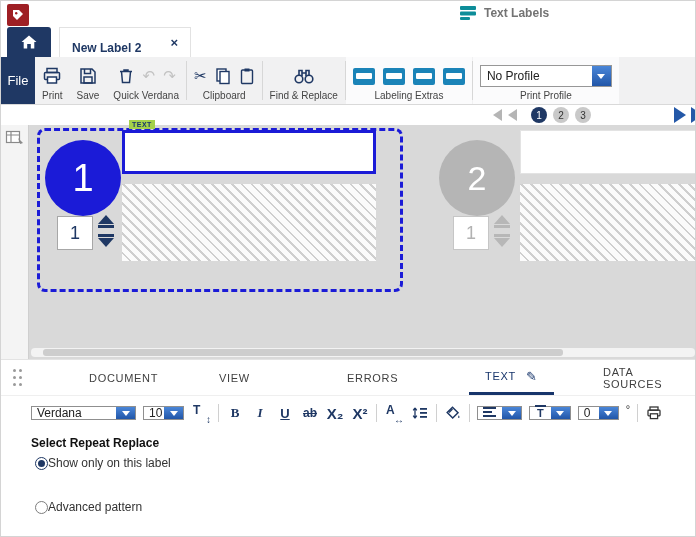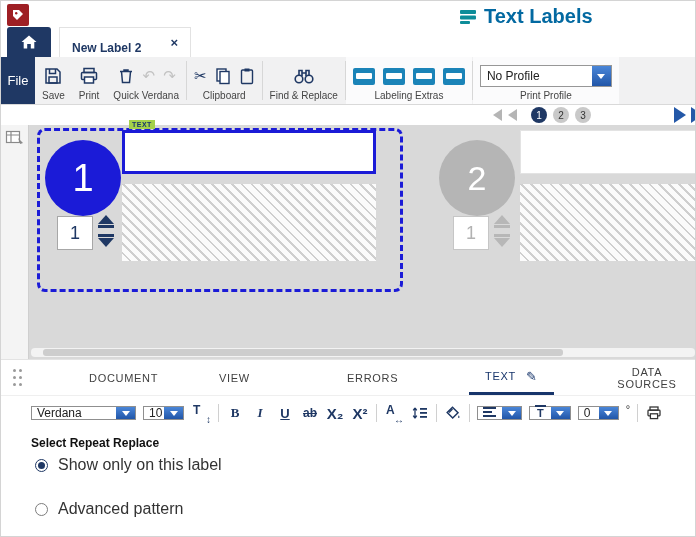--- a/index.html
+++ b/index.html
@@ -3,21 +3,21 @@
 <meta charset="utf-8">
 <style>
   * { margin:0; padding:0; box-sizing:border-box; }
   body { font-family:"Liberation Sans", sans-serif; background:#ffffff; }
   .screen { position:relative; width:696px; height:537px; background:#fff; overflow:hidden; border:1px solid #d4d4d4; }
 
   
   .titlebar { position:absolute; left:0; top:0; width:100%; height:28px; background:#fff; }
   .app-icon { position:absolute; left:6px; top:3px; width:22px; height:22px; background:#9e1f24; border-radius:2px; display:flex; align-items:center; justify-content:center; }
   .title-group { position:absolute; left:458px; top:4px; display:flex; align-items:center; gap:7px; }
-  .title-text { color:#0369a1; font-size:20px; font-weight:bold; }
+  .title-text { color:#737373; font-size:12px; font-weight:bold; }
 
   
   .tabbar { position:absolute; left:0; top:26px; width:100%; height:30px; background:#fff; }
   .home-btn { position:absolute; left:6px; top:0; width:44px; height:30px; background:#1f3864; border-radius:3px 3px 0 0; display:flex; align-items:center; justify-content:center; cursor:pointer; }
   .doc-tab { position:absolute; left:58px; top:0; width:132px; height:30px; background:#fff; border:1px solid #e2e2e2; border-bottom:none; display:flex; align-items:center; padding:0 12px; gap:12px; cursor:pointer; }
   .doc-tab .dlabel { color:#1f3864; font-weight:bold; font-size:12px; flex:1;margin-top:10px; }
   .tab-close { color:#1f3864; font-weight:bold; font-size:13px; line-height:1; cursor:pointer; }
 
   
   .ribbon { position:absolute; left:0; top:56px; width:100%; height:48px; background:#f1f1f2; border-bottom:1px solid #d9d9d9; display:flex; align-items:stretch; }
@@ -71,21 +71,21 @@
   .arr-up { width:0; height:0; border-left:8px solid transparent; border-right:8px solid transparent; border-bottom:9px solid var(--c,#1f3864); }
   .arr-dn { width:0; height:0; border-left:8px solid transparent; border-right:8px solid transparent; border-top:9px solid var(--c,#1f3864); }
   .arr-bar { width:16px; height:3px; background:var(--c,#1f3864); margin:1px 0; }
   .navy-arrows { --c:#1f3864; }
   .gray-arrows { --c:#b7b7b7; }
   .hscroll { position:absolute; left:30px; right:2px; bottom:2px; height:9px; background:#f3f3f3; border-radius:4px; }
   .hthumb { position:absolute; left:12px; top:1px; width:520px; height:7px; background:#cdcdcd; border-radius:3px; cursor:grab; }
 
   
   .panel { position:absolute; left:0; top:358px; width:100%; height:179px; background:#fff; border-top:1px solid #e3e3e3; }
-  .ptabs { position:absolute; left:0; top:0; width:100%; height:36px; border-bottom:1px solid #efefef;text-align:center; }
+  .ptabs { position:absolute; left:0; top:0; width:100%; height:36px; border-bottom:1px solid #efefef; }
   .dots { position:absolute; left:12px; top:9px; width:12px; height:18px; display:flex; flex-wrap:wrap; gap:3px; cursor:grab; }
   .dots span { width:3px; height:3px; border-radius:50%; background:#9a9a9a; }
   .ptab { position:absolute; top:0; height:35px; display:flex; align-items:center; gap:10px; font-size:11px; letter-spacing:0.7px; color:#3f3f3f; cursor:pointer; padding:0 4px; }
   .ptab.active { color:#17356b; border-bottom:3px solid #17356b; padding:0 16px; }
   .pencil { font-size:13px; color:#17356b; }
 
   .fmtbar { position:absolute; left:30px; top:40px; height:26px; display:flex; align-items:center; gap:7px; }
   .combo { display:flex; align-items:center; height:14px; border:1px solid #8f8f8f; background:#fff; cursor:pointer; }
   .combo .cval { font-size:12px; color:#222; padding:0 5px; }
   .wide .cval { width:84px; }
@@ -97,21 +97,21 @@
   .tb-strike { text-decoration:line-through; font-size:12px; font-weight:bold; }
   .tb-small { font-size:15px; font-weight:bold; }
   .vsep { width:1px; height:18px; background:#d0d0d0; }
   .stack { position:relative; width:20px; height:20px; cursor:pointer; }
   .stack .big { position:absolute; left:2px; top:0; font-size:12px; font-weight:bold; color:#1f3864; }
   .stack .mini { position:absolute; right:0; bottom:-2px; font-size:10px; color:#1f3864; }
   .tbar-t { border-top:2px solid #1f3864; padding:0 2px; font-size:11px; font-weight:bold; color:#1f3864; }
   .degree { font-size:11px; color:#333; margin-top:-8px; }
 
   .repeat-title { position:absolute; left:30px; top:76px; font-size:12px; font-weight:bold; color:#111; }
-  .radio-row { position:absolute; left:34px; display:flex; align-items:center; gap:10px; font-size:16px; color:#333; cursor:pointer; }
+  .radio-row { position:absolute; left:34px; display:flex; align-items:center; font-size:12px; color:#333; cursor:pointer; }
   .rb { width:13px; height:13px; border-radius:50%; border:1px solid #7d7d7d; background:#fff; position:relative; flex:none; }
   .rb.checked { border-color:#1f3864; }
   .rb.checked::after { content:""; position:absolute; inset:2px; border-radius:50%; background:#1f3864; }
 </style>
 </head>
 <body>
 
 <div class="screen">
 
   <div class="titlebar">
@@ -143,40 +143,40 @@
     </div>
   </div>
 
   <div class="ribbon">
     <div class="file-btn">File</div>
 
     <div class="rgroup">
       <div class="icons">
         <div class="ibtn">
           <svg width="20" height="20" viewBox="0 0 20 20">
+              <rect x="5" y="2.5" width="10" height="4" fill="none" stroke="#1f3864" stroke-width="1.5"></rect>
+              <rect x="2.5" y="6.5" width="15" height="7" rx="1" fill="none" stroke="#1f3864" stroke-width="1.5"></rect>
+              <rect x="5.5" y="11" width="9" height="6" fill="#fff" stroke="#1f3864" stroke-width="1.5"></rect>
+            </svg>
+        </div>
+      </div>
+      <div class="glabel">Print</div>
+    </div>
+
+    <div class="rgroup">
+      <div class="icons">
+        <div class="ibtn">
+          <svg width="20" height="20" viewBox="0 0 20 20">
               <path d="M3 3h11l3 3v11H3z" fill="none" stroke="#1f3864" stroke-width="1.5"></path>
               <path d="M6.5 3v4.5h6V3" fill="none" stroke="#1f3864" stroke-width="1.5"></path>
               <rect x="6" y="11" width="8" height="6" fill="none" stroke="#1f3864" stroke-width="1.5"></rect>
             </svg>
         </div>
       </div>
       <div class="glabel">Save</div>
-    </div>
-
-    <div class="rgroup">
-      <div class="icons">
-        <div class="ibtn">
-          <svg width="20" height="20" viewBox="0 0 20 20">
-              <rect x="5" y="2.5" width="10" height="4" fill="none" stroke="#1f3864" stroke-width="1.5"></rect>
-              <rect x="2.5" y="6.5" width="15" height="7" rx="1" fill="none" stroke="#1f3864" stroke-width="1.5"></rect>
-              <rect x="5.5" y="11" width="9" height="6" fill="#fff" stroke="#1f3864" stroke-width="1.5"></rect>
-            </svg>
-        </div>
-      </div>
-      <div class="glabel">Print</div>
     </div>
 
     <div class="rgroup">
       <div class="icons">
         <div class="ibtn">
           <svg width="18" height="18" viewBox="0 0 18 18">
               <path d="M3 4.5h12M7 4.5V3h4v1.5" fill="none" stroke="#1f3864" stroke-width="1.5"></path>
               <path d="M4.5 4.5l1 11h7l1-11" fill="none" stroke="#1f3864" stroke-width="1.5"></path>
             </svg>
         </div>

